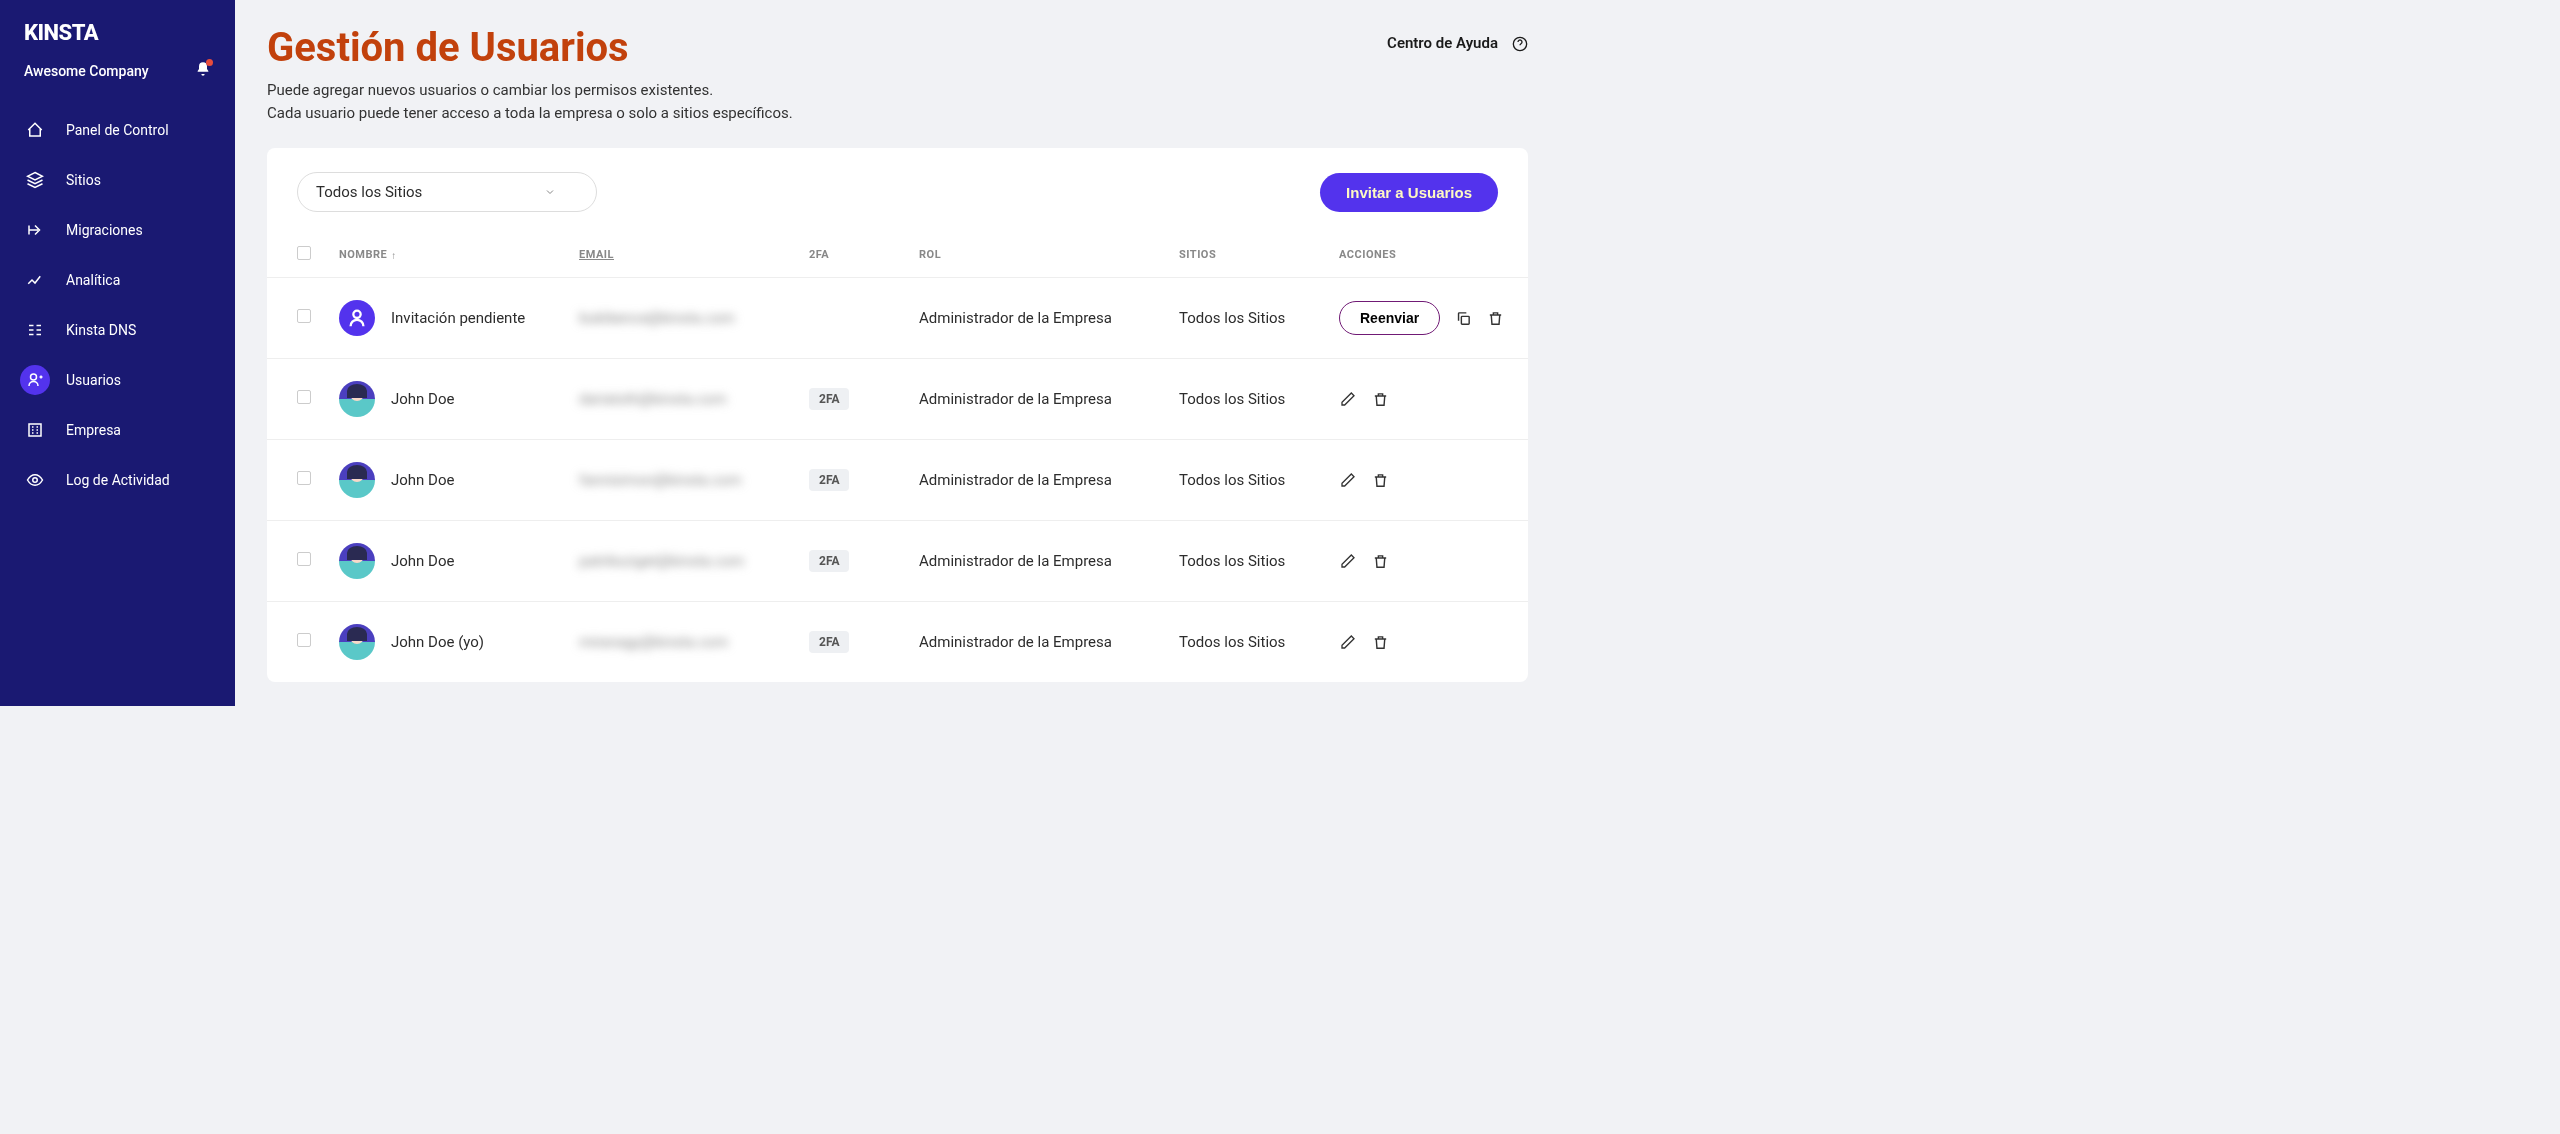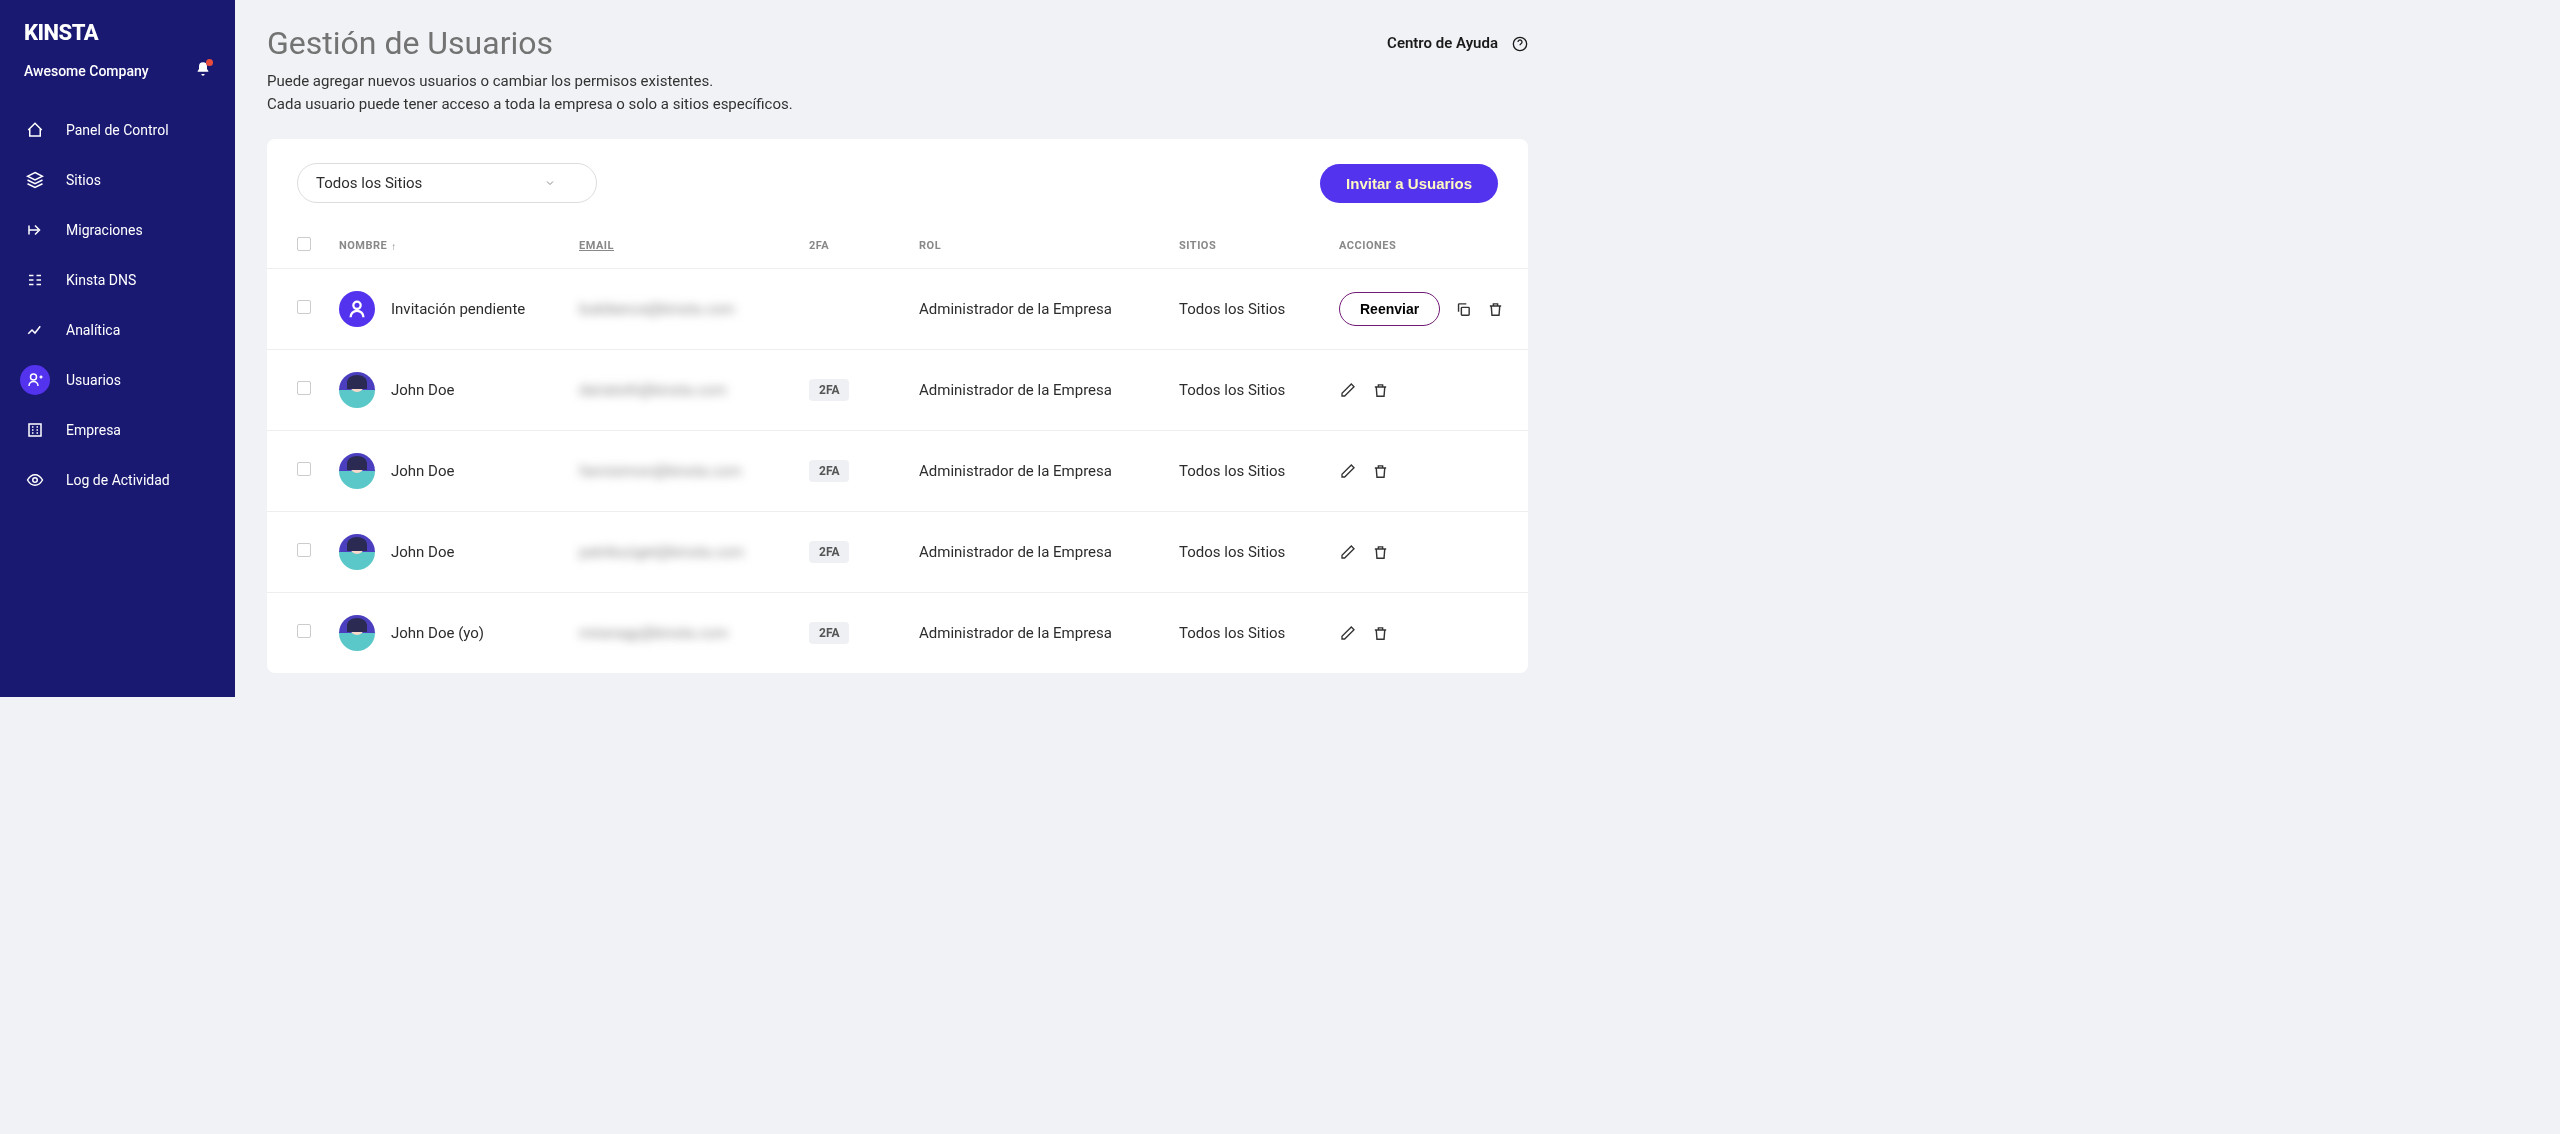--- a/index.html
+++ b/index.html
@@ -16,21 +16,21 @@
 .bell-dot { position: absolute; top: -2px; right: -2px; width: 7px; height: 7px; background: #e74c3c; border-radius: 50%; }
 .nav { list-style: none; }
 .nav-item { display: flex; align-items: center; gap: 16px; padding: 10px 20px; font-size: 14px; cursor: pointer; }
 .nav-item.active .nav-icon-wrap { background: #5333ED; border-radius: 50%; }
 .nav-icon-wrap { width: 30px; height: 30px; display: flex; align-items: center; justify-content: center; flex-shrink: 0; }
 .nav-icon { width: 18px; height: 18px; }
 
 
 .main { flex: 1; padding: 24px 32px; }
 .header-row { display: flex; justify-content: space-between; align-items: flex-start; margin-bottom: 8px; }
-.page-title { font-size: 32px; font-weight: 400; color: #737373; }
+.page-title { font-size: 40px; font-weight: 700; color: #c2410c; }
 .help-link { font-size: 15px; font-weight: 600; color: #1a1a1a; display: flex; align-items: flex-end; gap: 14px; cursor: pointer; padding-top: 10px; }
 .subtitle { font-size: 15px; color: #333; margin-bottom: 24px; line-height: 1.5; }
 
 
 .card { background: #fff; border-radius: 8px; padding: 24px 0 0; }
 .card-top { display: flex; justify-content: space-between; align-items: center; padding: 0 30px 20px; }
 .select { border: 1px solid #ddd; border-radius: 20px; padding: 10px 40px 10px 18px; font-size: 15px; background: #fff; cursor: pointer; position: relative; min-width: 300px; display: flex; align-items: center; justify-content: space-between; }
 .btn-primary { background: #5333ED; color: #fef9c3; border: none; border-radius: 20px; padding: 11px 26px; font-size: 15px; font-weight: 600; cursor: pointer; }
 
 
@@ -100,32 +100,32 @@
         <span class="nav-icon-wrap">
             <svg class="nav-icon" viewBox="0 0 24 24" fill="none" stroke="#fff" stroke-width="2">
               <path d="M4 12h12M12 6l6 6-6 6M4 6v12"></path>
             </svg>
           </span>
         <span>Migraciones</span>
       </li>
       <li class="nav-item">
         <span class="nav-icon-wrap">
             <svg class="nav-icon" viewBox="0 0 24 24" fill="none" stroke="#fff" stroke-width="2">
+              <path d="M3 17l5-5 4 4 7-9"></path>
+            </svg>
+          </span>
+        <span>Analítica</span>
+      </li>
+      <li class="nav-item">
+        <span class="nav-icon-wrap">
+            <svg class="nav-icon" viewBox="0 0 24 24" fill="none" stroke="#fff" stroke-width="2">
               <path d="M4 6h6M14 6h6M4 12h6M14 12h6M4 18h6M14 18h6"></path>
             </svg>
           </span>
         <span>Kinsta DNS</span>
-      </li>
-      <li class="nav-item">
-        <span class="nav-icon-wrap">
-            <svg class="nav-icon" viewBox="0 0 24 24" fill="none" stroke="#fff" stroke-width="2">
-              <path d="M3 17l5-5 4 4 7-9"></path>
-            </svg>
-          </span>
-        <span>Analítica</span>
       </li>
       <li class="nav-item active">
         <span class="nav-icon-wrap">
             <svg class="nav-icon" viewBox="0 0 24 24" fill="none" stroke="#fff" stroke-width="2">
               <circle cx="10" cy="8" r="4"></circle>
               <path d="M4 20c0-4 3-6 6-6s6 2 6 6M18 8h4M20 6v4"></path>
             </svg>
           </span>
         <span>Usuarios</span>
       </li>

